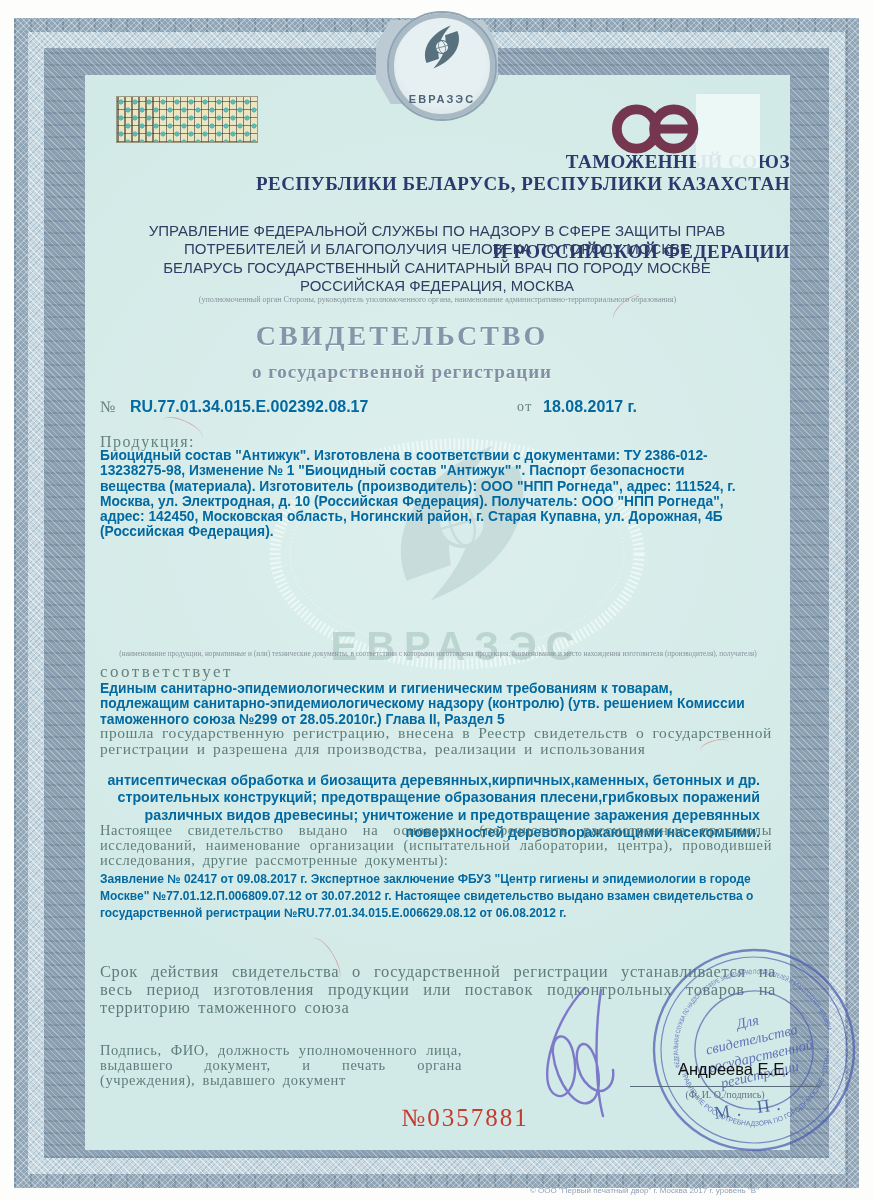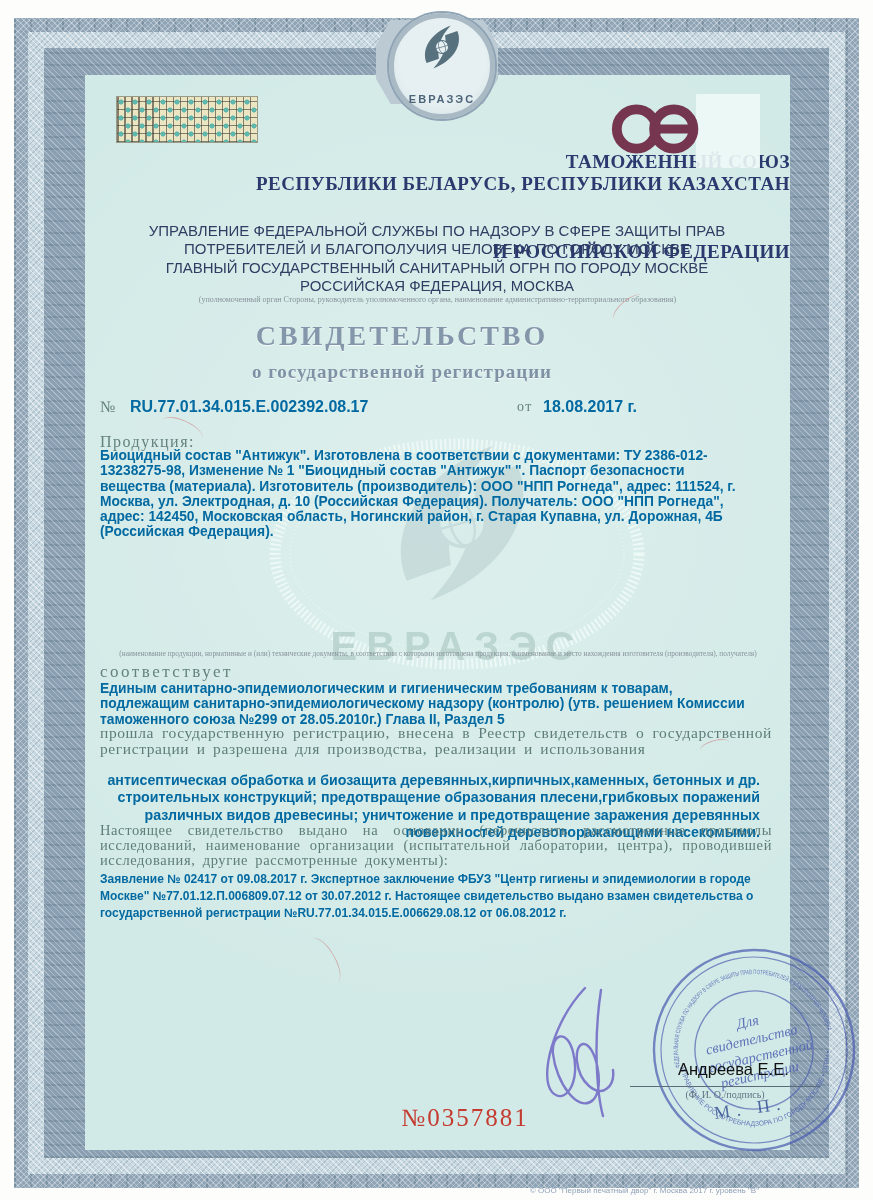--- a/index.html
+++ b/index.html
@@ -118,21 +118,21 @@
       <circle cx="30" cy="30" r="20" stroke-width="10"></circle>
       <circle cx="68" cy="30" r="20" stroke-width="10"></circle>
       <line x1="54" y1="30" x2="89" y2="30" stroke-width="9"></line>
     </g>
   </svg>
 
   <div class="hline txt" style="top:151px;">ТАМОЖЕННЫЙ СОЮЗ</div>
   <div class="hline txt" style="top:173px;">РЕСПУБЛИКИ БЕЛАРУСЬ, РЕСПУБЛИКИ КАЗАХСТАН</div>
   <div class="hline txt" style="top:206px;margin-top:35px;">И РОССИЙСКОЙ ФЕДЕРАЦИИ</div>
   <div class="auth txt" style="top:222px;">УПРАВЛЕНИЕ ФЕДЕРАЛЬНОЙ СЛУЖБЫ ПО НАДЗОРУ В СФЕРЕ ЗАЩИТЫ ПРАВ ПОТРЕБИТЕЛЕЙ И БЛАГОПОЛУЧИЯ ЧЕЛОВЕКА ПО ГОРОДУ МОСКВЕ</div>
-  <div class="auth txt" style="top:259px;">ГЛАВНЫЙ ГОСУДАРСТВЕННЫЙ САНИТАРНЫЙ ОГРН ПО ГОРОДУ МОСКВЕ</div>
+  <div class="auth txt" style="top:259px;">БЕЛАРУСЬ ГОСУДАРСТВЕННЫЙ САНИТАРНЫЙ ВРАЧ ПО ГОРОДУ МОСКВЕ</div>
   <div class="auth txt" style="top:277px;">РОССИЙСКАЯ ФЕДЕРАЦИЯ, МОСКВА</div>
   <div class="cap txt" style="left:85px;top:295px;width:705px;font-size:8px;">(уполномоченный орган Стороны, руководитель уполномоченного органа, наименование административно-территориального образования)</div>
 
   <div class="title txt" style="top:320px;font-size:28px;letter-spacing:3px;">СВИДЕТЕЛЬСТВО</div>
   <div class="title txt" style="top:361px;font-size:19px;letter-spacing:1px;color:#7e91a5;">о государственной регистрации</div>
 
   <div class="glabel txt" style="left:100px;top:398px;font-size:16px;">№</div>
   <div class="black txt" style="left:130px;top:399px;font-size:16px;">RU.77.01.34.015.Е.002392.08.17</div>
   <div class="glabel txt" style="left:517px;top:399px;font-size:14px;">от</div>
   <div class="black txt" style="left:543px;top:399px;font-size:16px;">18.08.2017 г.</div>
@@ -143,21 +143,23 @@
 
   <div class="glabel txt" style="left:100px;top:662px;font-size:17px;letter-spacing:2.5px;">соответствует</div>
   <div class="black txt" style="left:100px;top:681px;width:655px;">Единым санитарно-эпидемиологическим и гигиеническим требованиям к товарам, подлежащим санитарно-эпидемиологическому надзору (контролю) (утв. решением Комиссии таможенного союза №299 от 28.05.2010г.) Глава II, Раздел 5</div>
 
   <div class="gjust txt" style="left:100px;top:725px;width:672px;font-size:15.5px;line-height:15.8px;">прошла государственную регистрацию, внесена в Реестр свидетельств о государственной регистрации и разрешена для производства, реализации и использования</div>
   <div class="black txt" style="left:100px;top:772px;width:660px;font-size:14.2px;line-height:17.3px;text-align:right;">антисептическая обработка и биозащита деревянных,кирпичных,каменных, бетонных и др. строительных конструкций; предотвращение образования плесени,грибковых поражений различных видов древесины; уничтожение и предотвращение заражения деревянных поверхностей деревопоражающими насекомыми.</div>
 
   <div class="gjust txt" style="left:100px;top:823px;width:672px;font-size:14.5px;line-height:15.2px;">Настоящее свидетельство выдано на основании (перечислить рассмотренные протоколы исследований, наименование организации (испытательной лаборатории, центра), проводившей исследования, другие рассмотренные документы):</div>
   <div class="black txt" style="left:100px;top:871px;width:660px;font-size:12px;line-height:16.8px;">Заявление № 02417 от 09.08.2017 г. Экспертное заключение ФБУЗ "Центр гигиены и эпидемиологии в городе Москве" №77.01.12.П.006809.07.12 от 30.07.2012 г. Настоящее свидетельство выдано взамен свидетельства о государственной регистрации №RU.77.01.34.015.Е.006629.08.12 от 06.08.2012 г.</div>
 
-
+  <div class="gjust txt" style="left:100px;top:963px;width:676px;font-size:16.5px;line-height:17.8px;">Срок действия свидетельства о государственной регистрации устанавливается на весь период изготовления продукции или поставок подконтрольных товаров на территорию таможенного союза</div>
+
+  <div class="gjust txt" style="left:100px;top:1043px;width:362px;font-size:14.5px;line-height:15.2px;">Подпись, ФИО, должность уполномоченного лица, выдавшего документ, и печать органа (учреждения), выдавшего документ</div>
   <div class="sig-line"></div>
   <div class="fio-cap">(Ф. И. О./подпись)</div>
   <div class="signer">Андреева Е.Е.</div>
   <div class="mp">М. П.</div>
 
   <svg class="signature-svg" viewBox="0 0 110 140">
     <path d="M62,6 C30,40 16,95 29,110 C42,124 58,100 50,70 C44,46 28,52 30,72 C33,100 55,132 70,118 C83,106 72,60 60,62 C50,64 52,92 66,104 C80,116 92,104 90,88 M78,8 C70,60 74,112 80,134" fill="none" stroke="#6f66c4" stroke-width="2.4" stroke-linecap="round" opacity=".85"></path>
   </svg>
 
   <svg class="stamp" viewBox="0 0 212 212">

